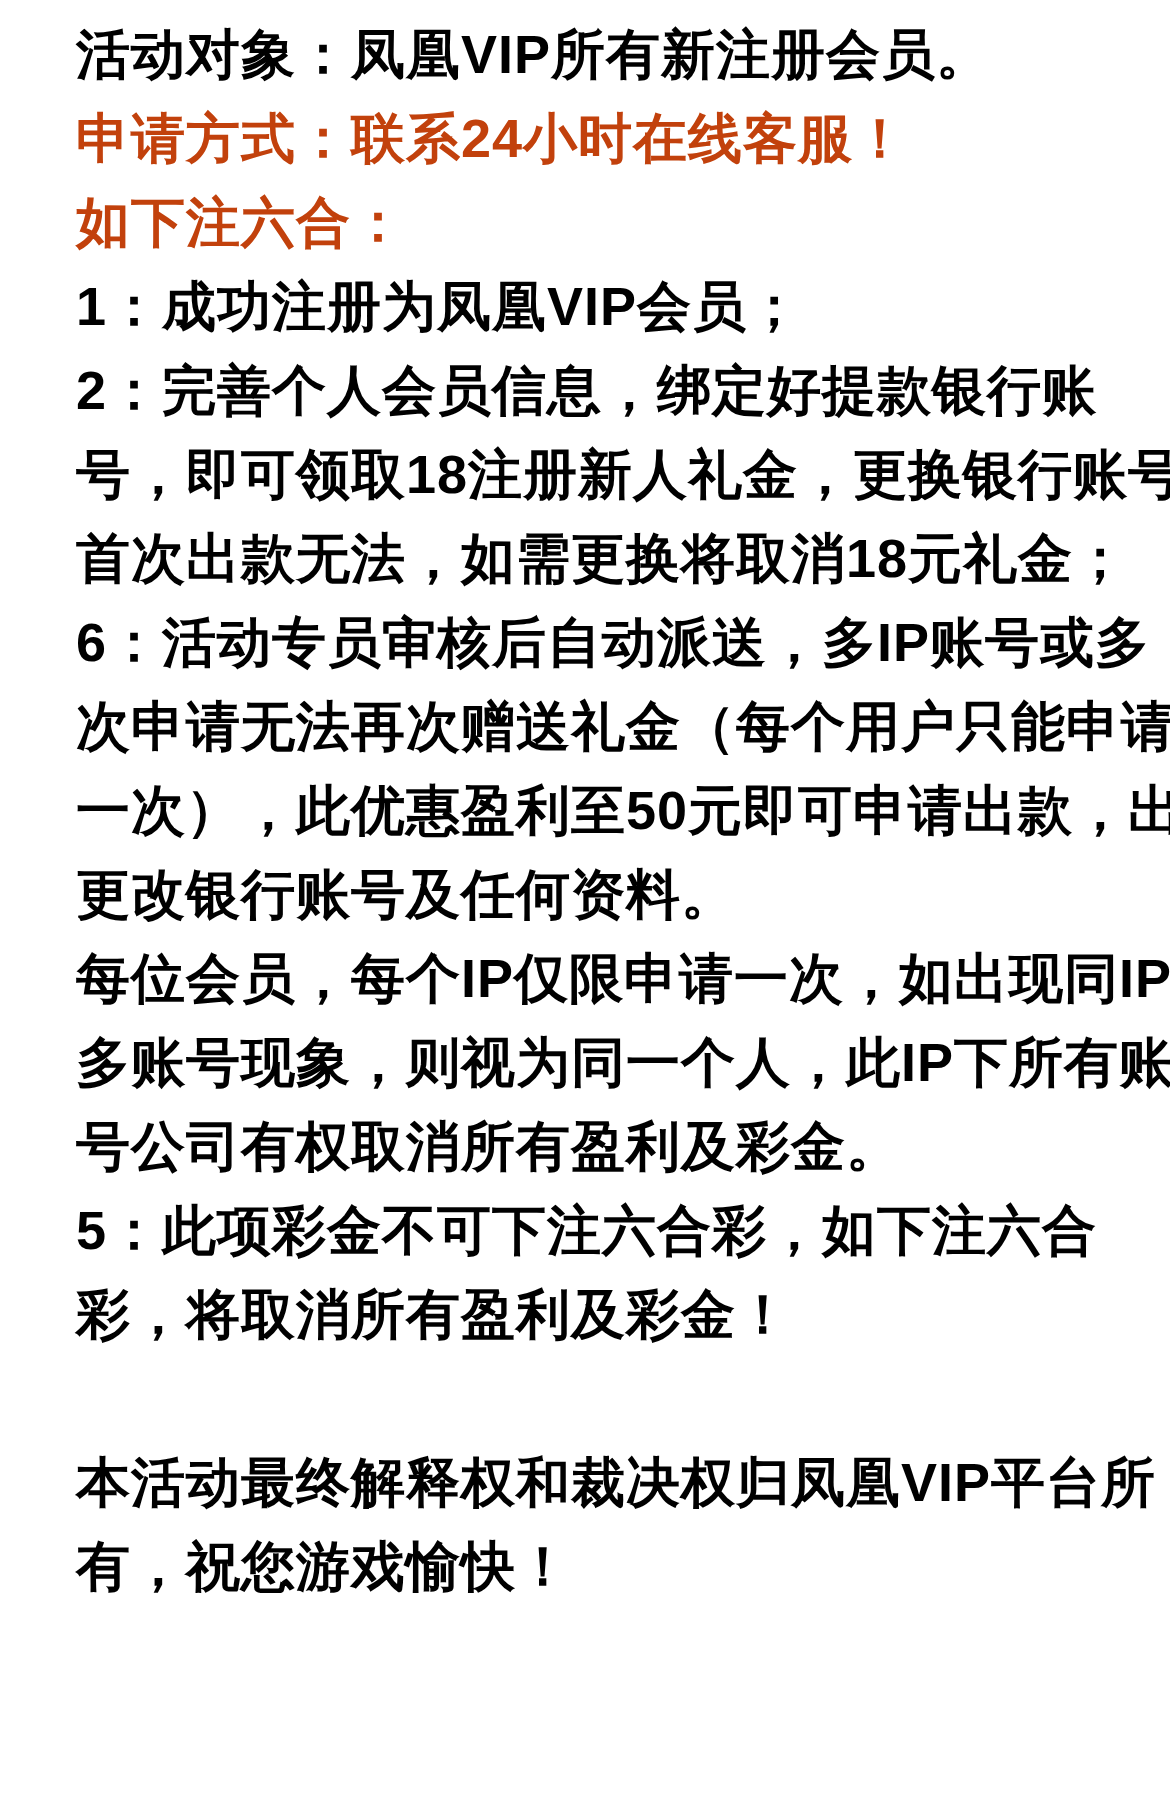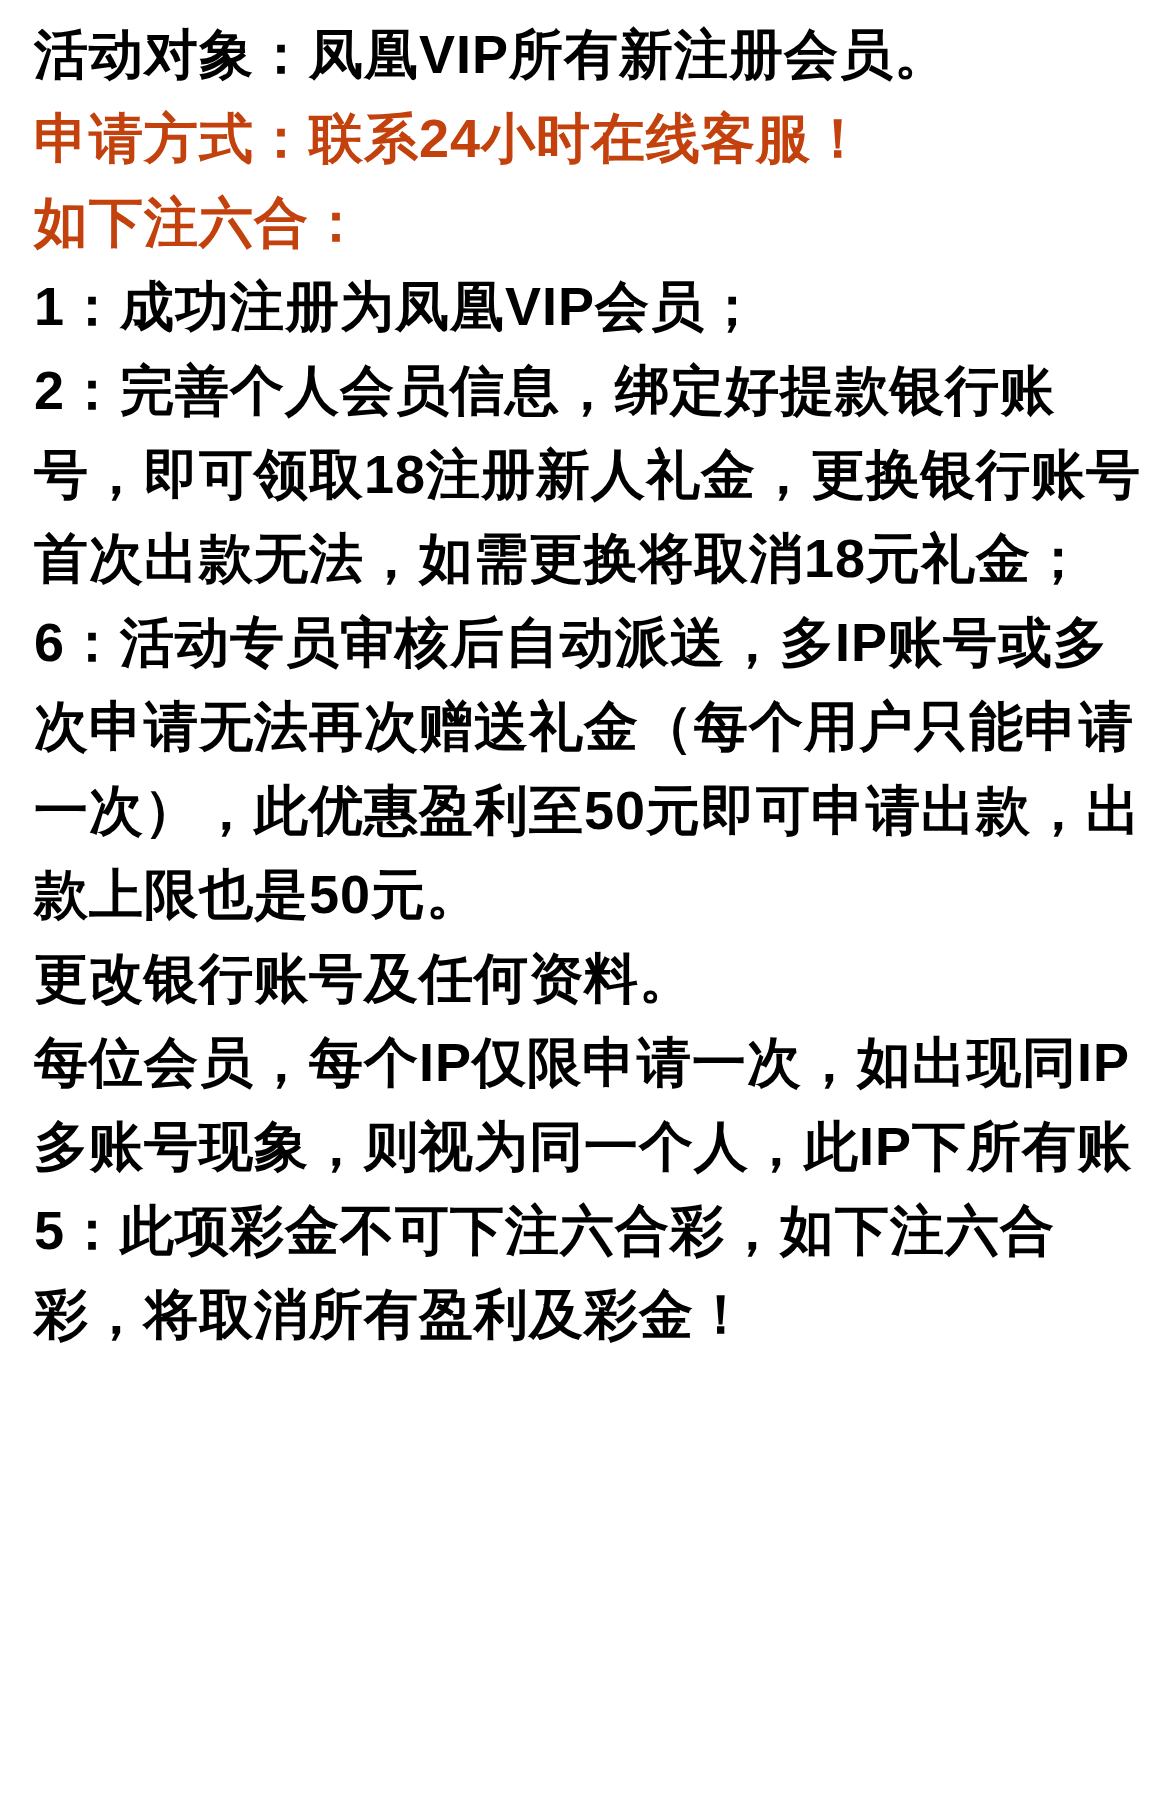--- a/index.html
+++ b/index.html
@@ -9,20 +9,21 @@
   body {
     width: 1170px;
     height: 1802px;
     background: #ffffff;
     overflow: hidden;
     font-family: "Liberation Sans", "DejaVu Sans", sans-serif;
   }
   .doc {
     padding: 12px 32px 0 34px;
     font-weight: bold;
+    margin-left: 42px;
   }
   .line {
     font-size: 54px;
     line-height: 84px;
     height: 84px;
     white-space: nowrap;
     color: #000000;
     letter-spacing: 1px;
     font-weight: bold;
   }
@@ -40,20 +41,24 @@
   <div class="line black">活动对象：凤凰VIP所有新注册会员。</div>
   <div class="line red">申请方式：联系24小时在线客服！</div>
   <div class="line red">如下注六合：</div>
   <div class="line black">1：成功注册为凤凰VIP会员；</div>
   <div class="line black">2：完善个人会员信息，绑定好提款银行账</div>
   <div class="line black">号，即可领取18注册新人礼金，更换银行账号</div>
   <div class="line black">首次出款无法，如需更换将取消18元礼金；</div>
   <div class="line black">6：活动专员审核后自动派送，多IP账号或多</div>
   <div class="line black">次申请无法再次赠送礼金（每个用户只能申请</div>
   <div class="line black">一次），此优惠盈利至50元即可申请出款，出</div>
-  <div class="line black">款上限也是50元。</div>
   <div class="line black">更改银行账号及任何资料。</div>
   <div class="line black">每位会员，每个IP仅限申请一次，如出现同IP</div>
   <div class="line black">多账号现象，则视为同一个人，此IP下所有账</div>
+  <div class="line black">号公司有权取消所有盈利及彩金。</div>
   <div class="line black">5：此项彩金不可下注六合彩，如下注六合</div>
   <div class="line black">彩，将取消所有盈利及彩金！</div>
 
+  <div class="footer">
+    <div class="line black">本活动最终解释权和裁决权归凤凰VIP平台所</div>
+    <div class="line black">有，祝您游戏愉快！</div>
+  </div>
 </div>
 
 </body></html>

